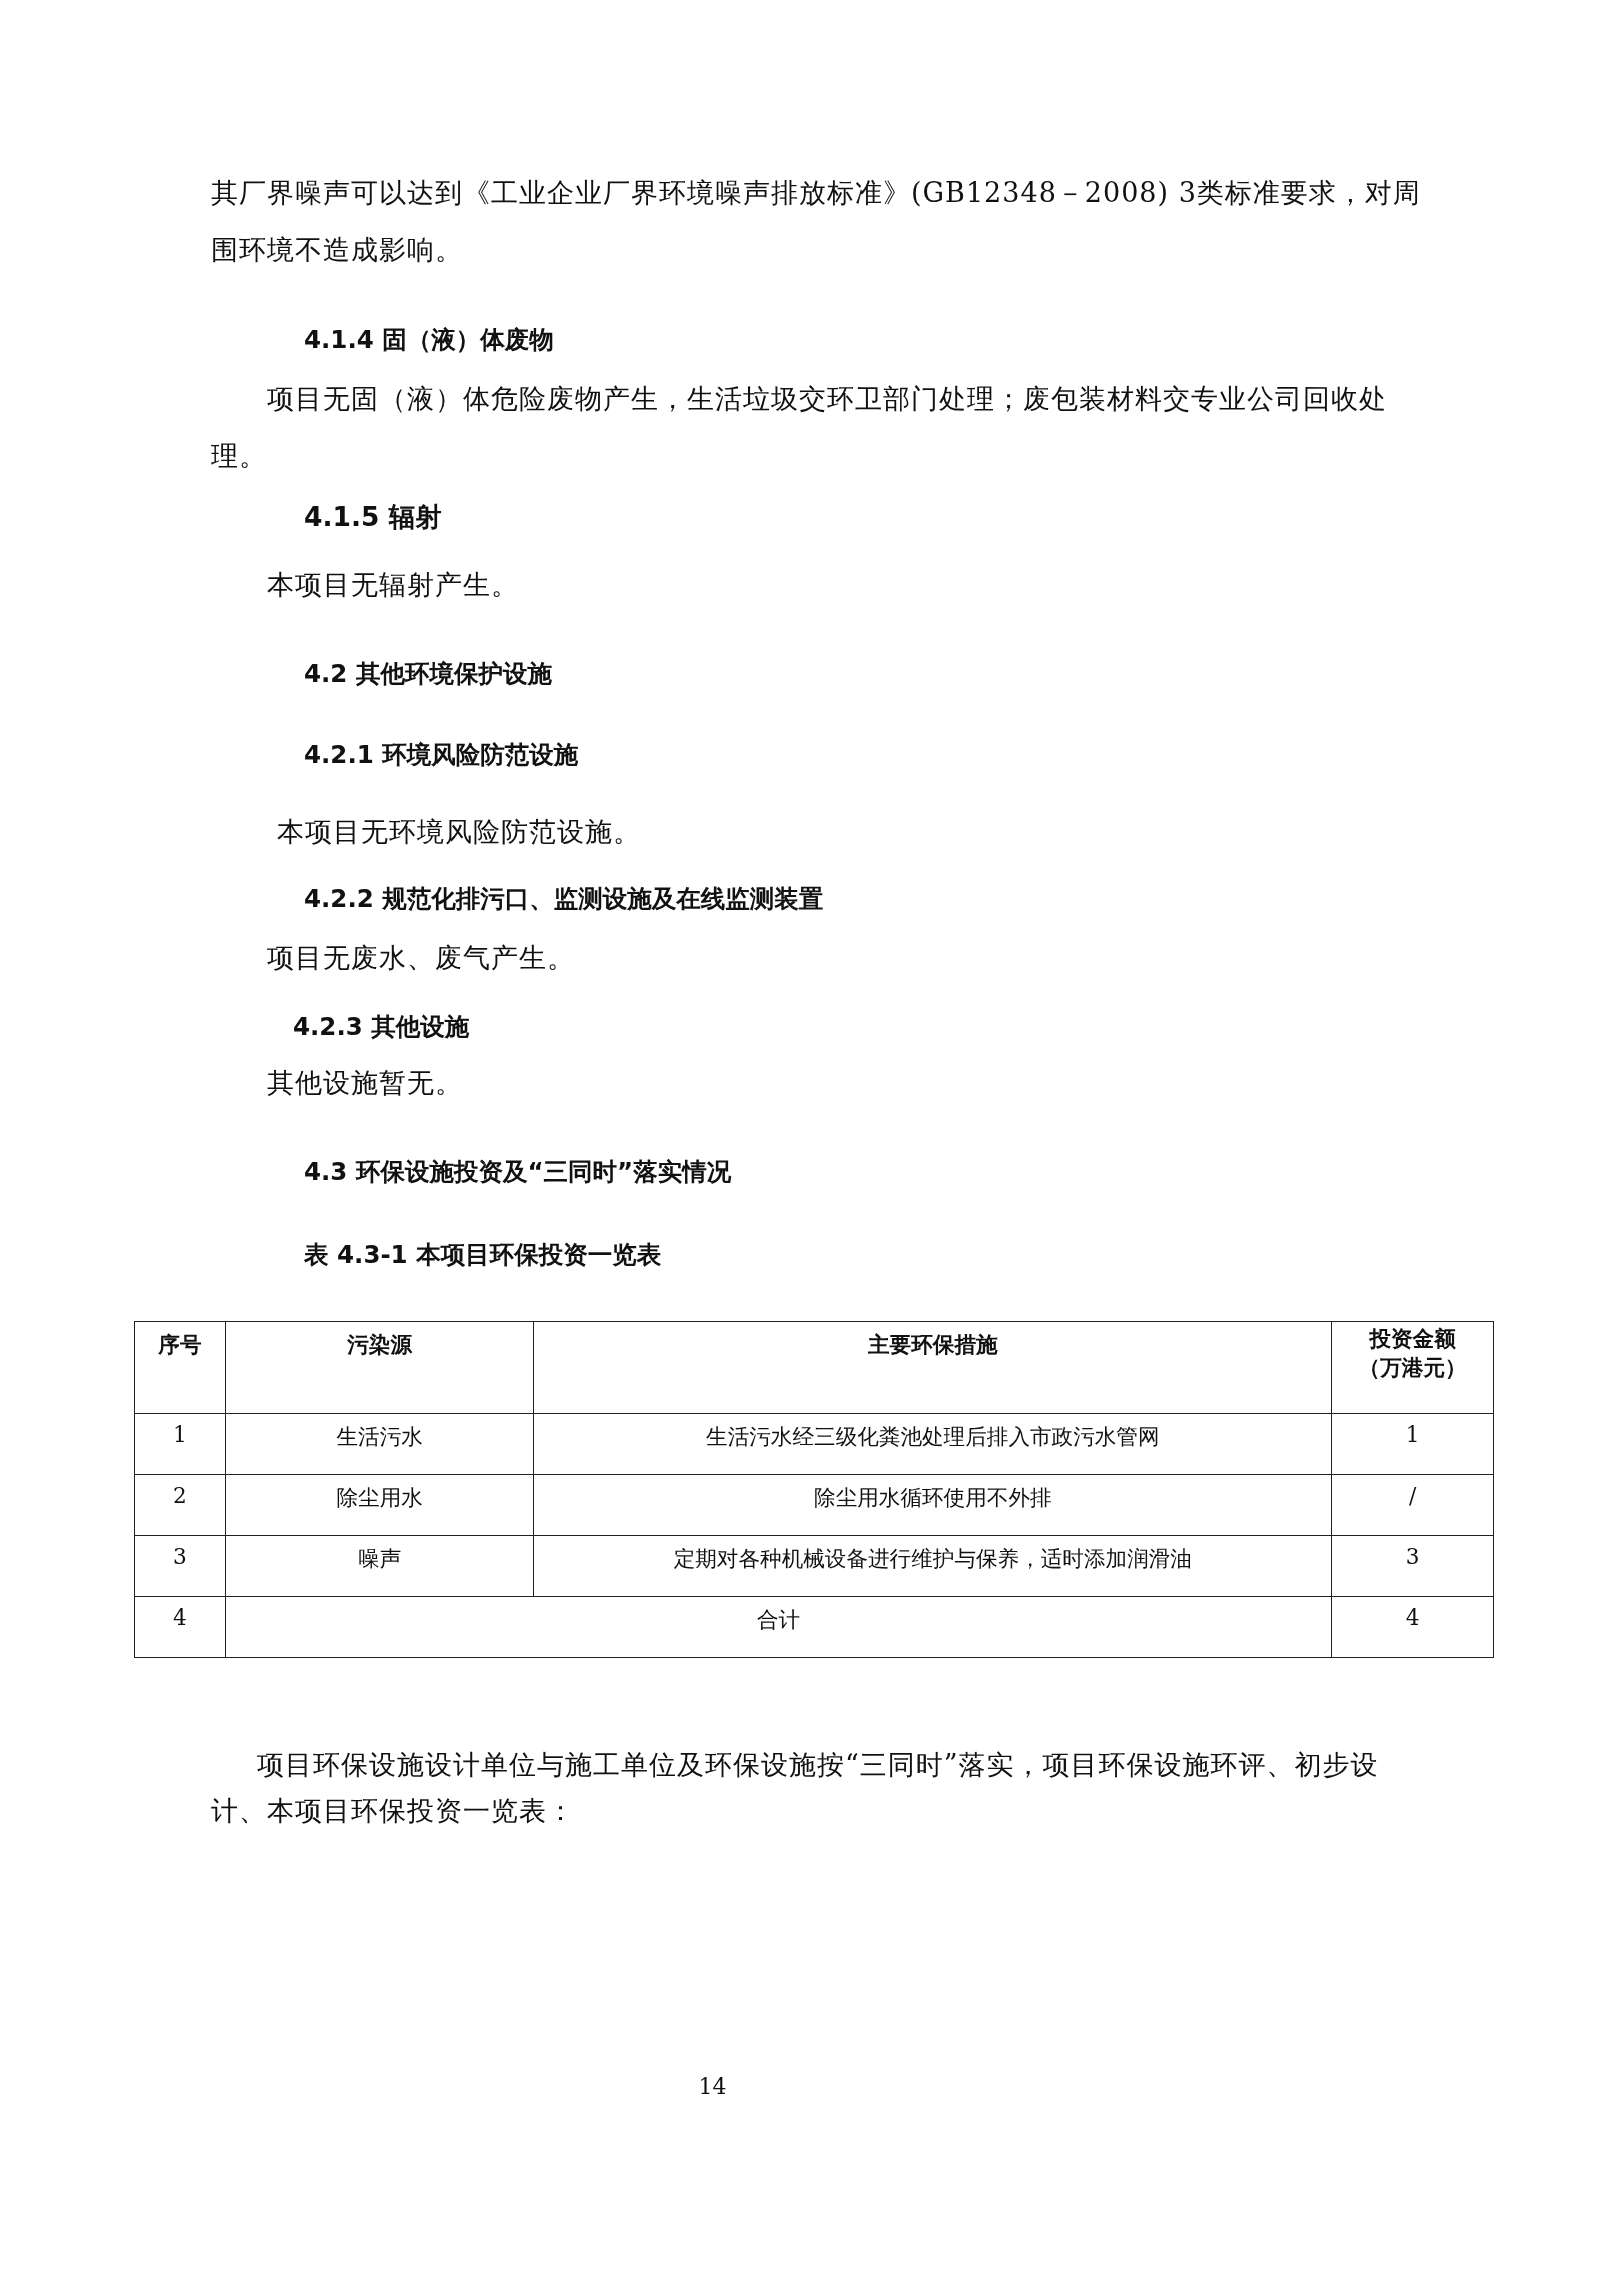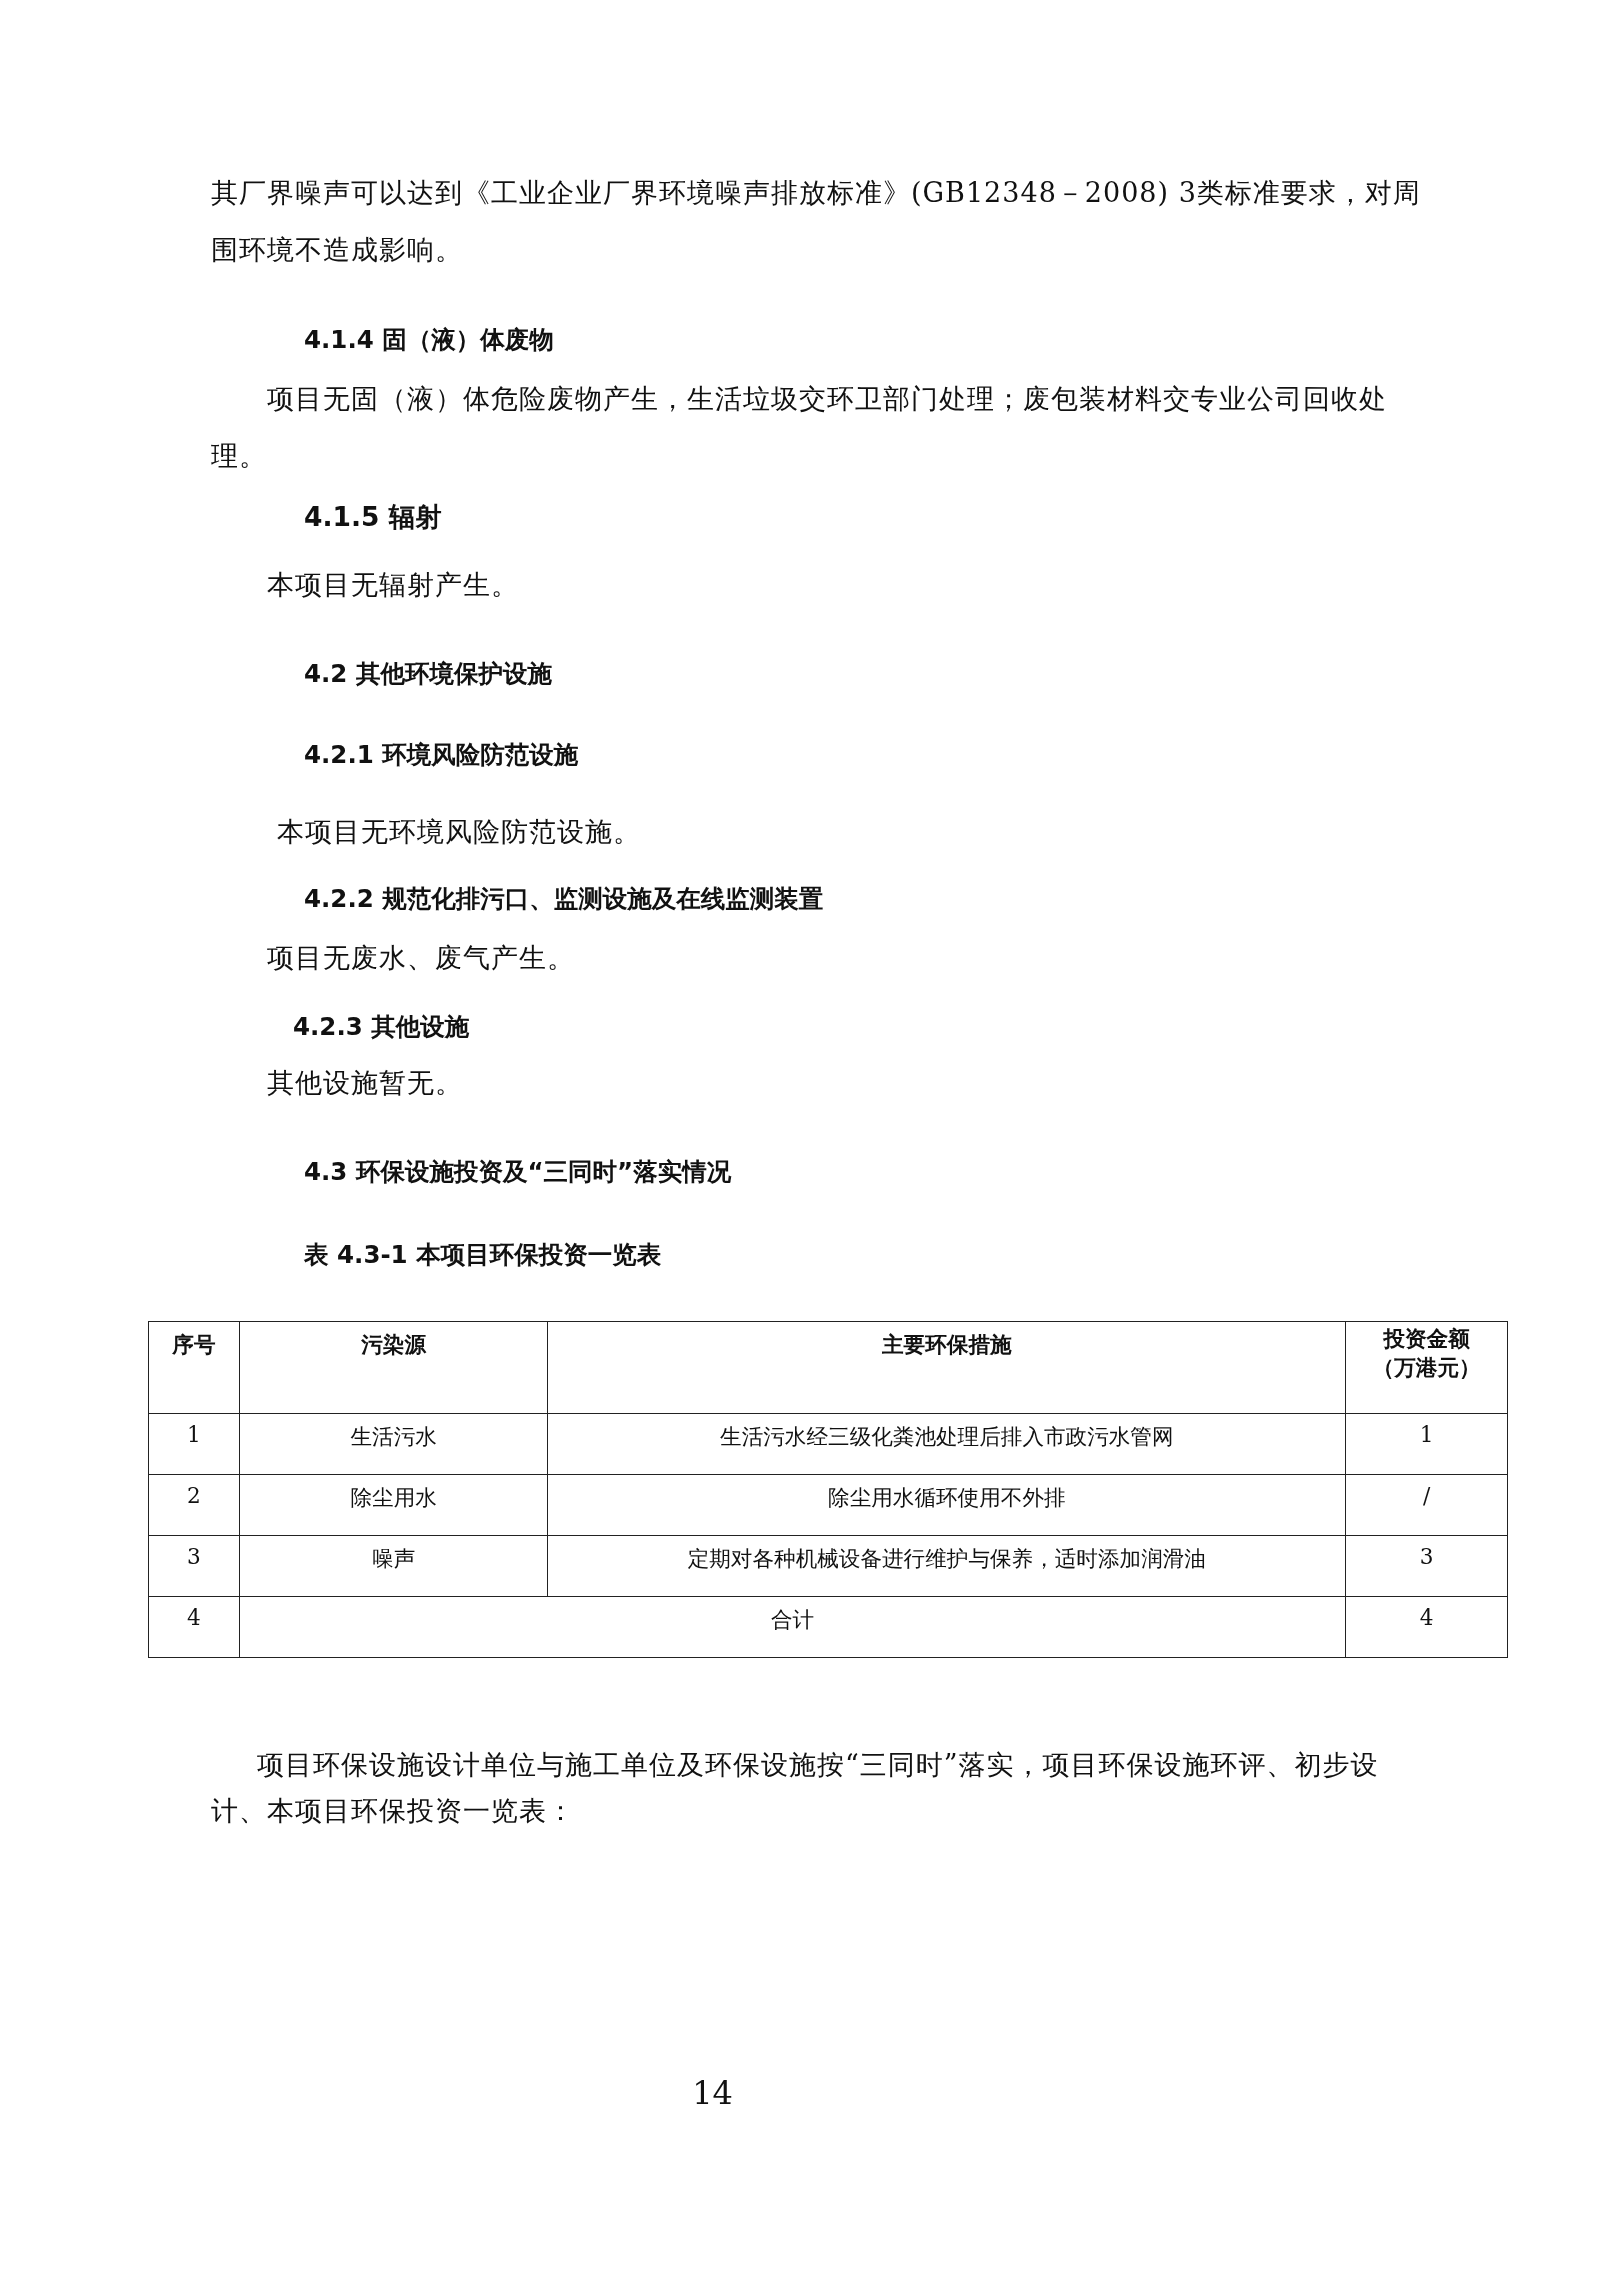--- a/index.html
+++ b/index.html
@@ -1,22 +1,22 @@
 <!DOCTYPE html>
 <html><head>
 <meta charset="utf-8">
 <style>
   html, body { margin:0; padding:0; background:#fff; }
   body { width:1621px; height:2294px; position:relative; font-family:"DejaVu Serif", serif; color:#111; overflow:hidden; }
   .t { position:absolute; font-size:27px; line-height:29px; white-space:nowrap; letter-spacing:1px; }
   .h { position:absolute; font-size:24.5px; line-height:29px; font-weight:bold; white-space:nowrap; font-family:"DejaVu Sans", sans-serif;margin-left:37px; }
-  table { position:absolute; left:148px; top:1321px; width:1360px; border-collapse:collapse; }
+  table { position:absolute; left:134px; top:1321px; width:1360px; border-collapse:collapse; }
   td { border:1.5px solid #222; font-size:21.6px; text-align:center; vertical-align:top; padding-top:7.8px; }
   .hdr td { font-weight:bold; font-family:"DejaVu Sans", sans-serif; }
-  .pg { position:absolute; left:0; width:1425px; top:2074px; text-align:center; font-size:32px; }
+  .pg { position:absolute; left:0; width:1425px; top:2074px; text-align:center; font-size:22px; }
 </style>
 </head>
 <body>
 
 <div class="t" style="left:211px;top:178px;">其厂界噪声可以达到《工业企业厂界环境噪声排放标准》(GB12348－2008) 3类标准要求，对周</div>
 <div class="t" style="left:211px;top:235px;">围环境不造成影响。</div>
 
 <div class="h" style="left:267px;top:325px;">4.1.4 固（液）体废物</div>
 <div class="t" style="left:267px;top:384px;">项目无固（液）体危险废物产生，生活垃圾交环卫部门处理；废包装材料交专业公司回收处</div>
 <div class="t" style="left:211px;top:441px;">理。</div>

